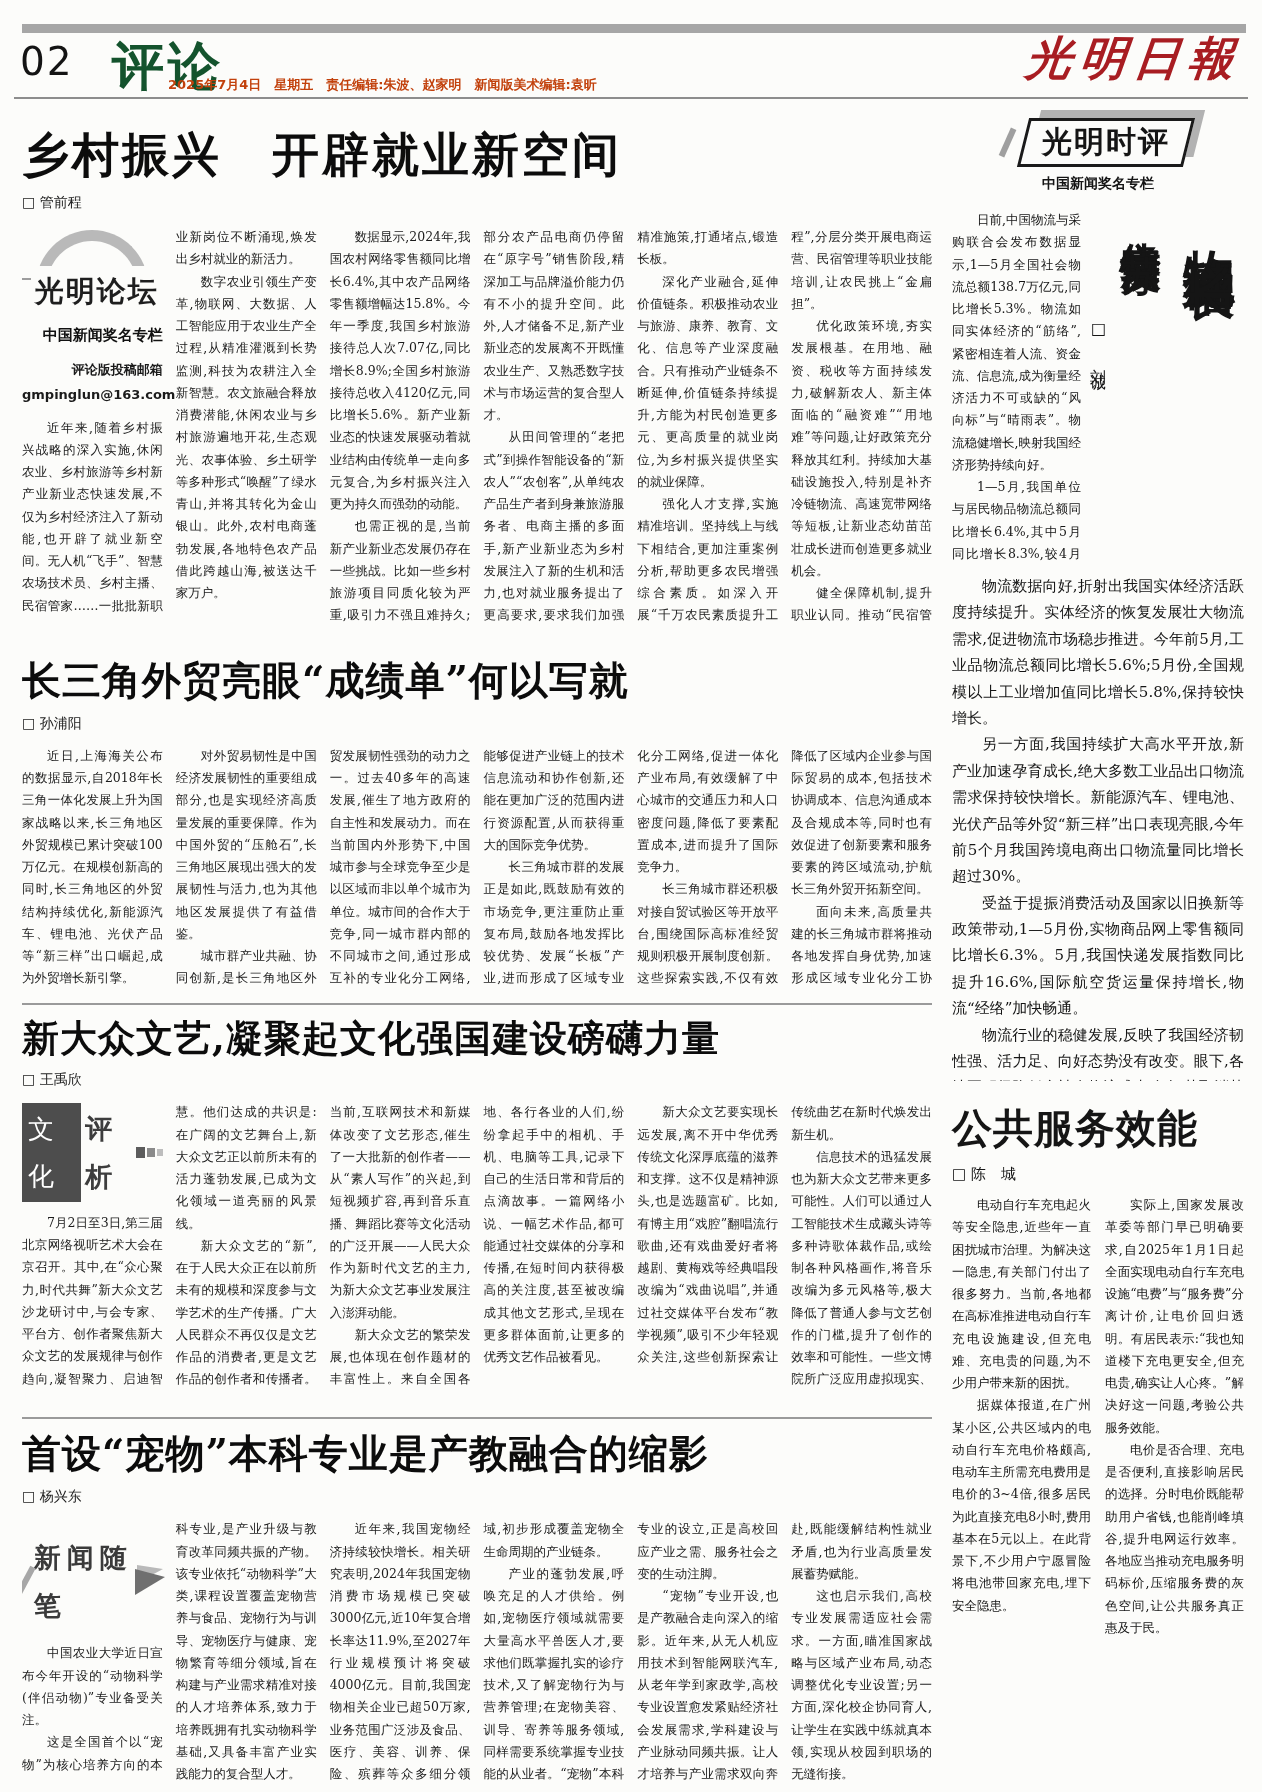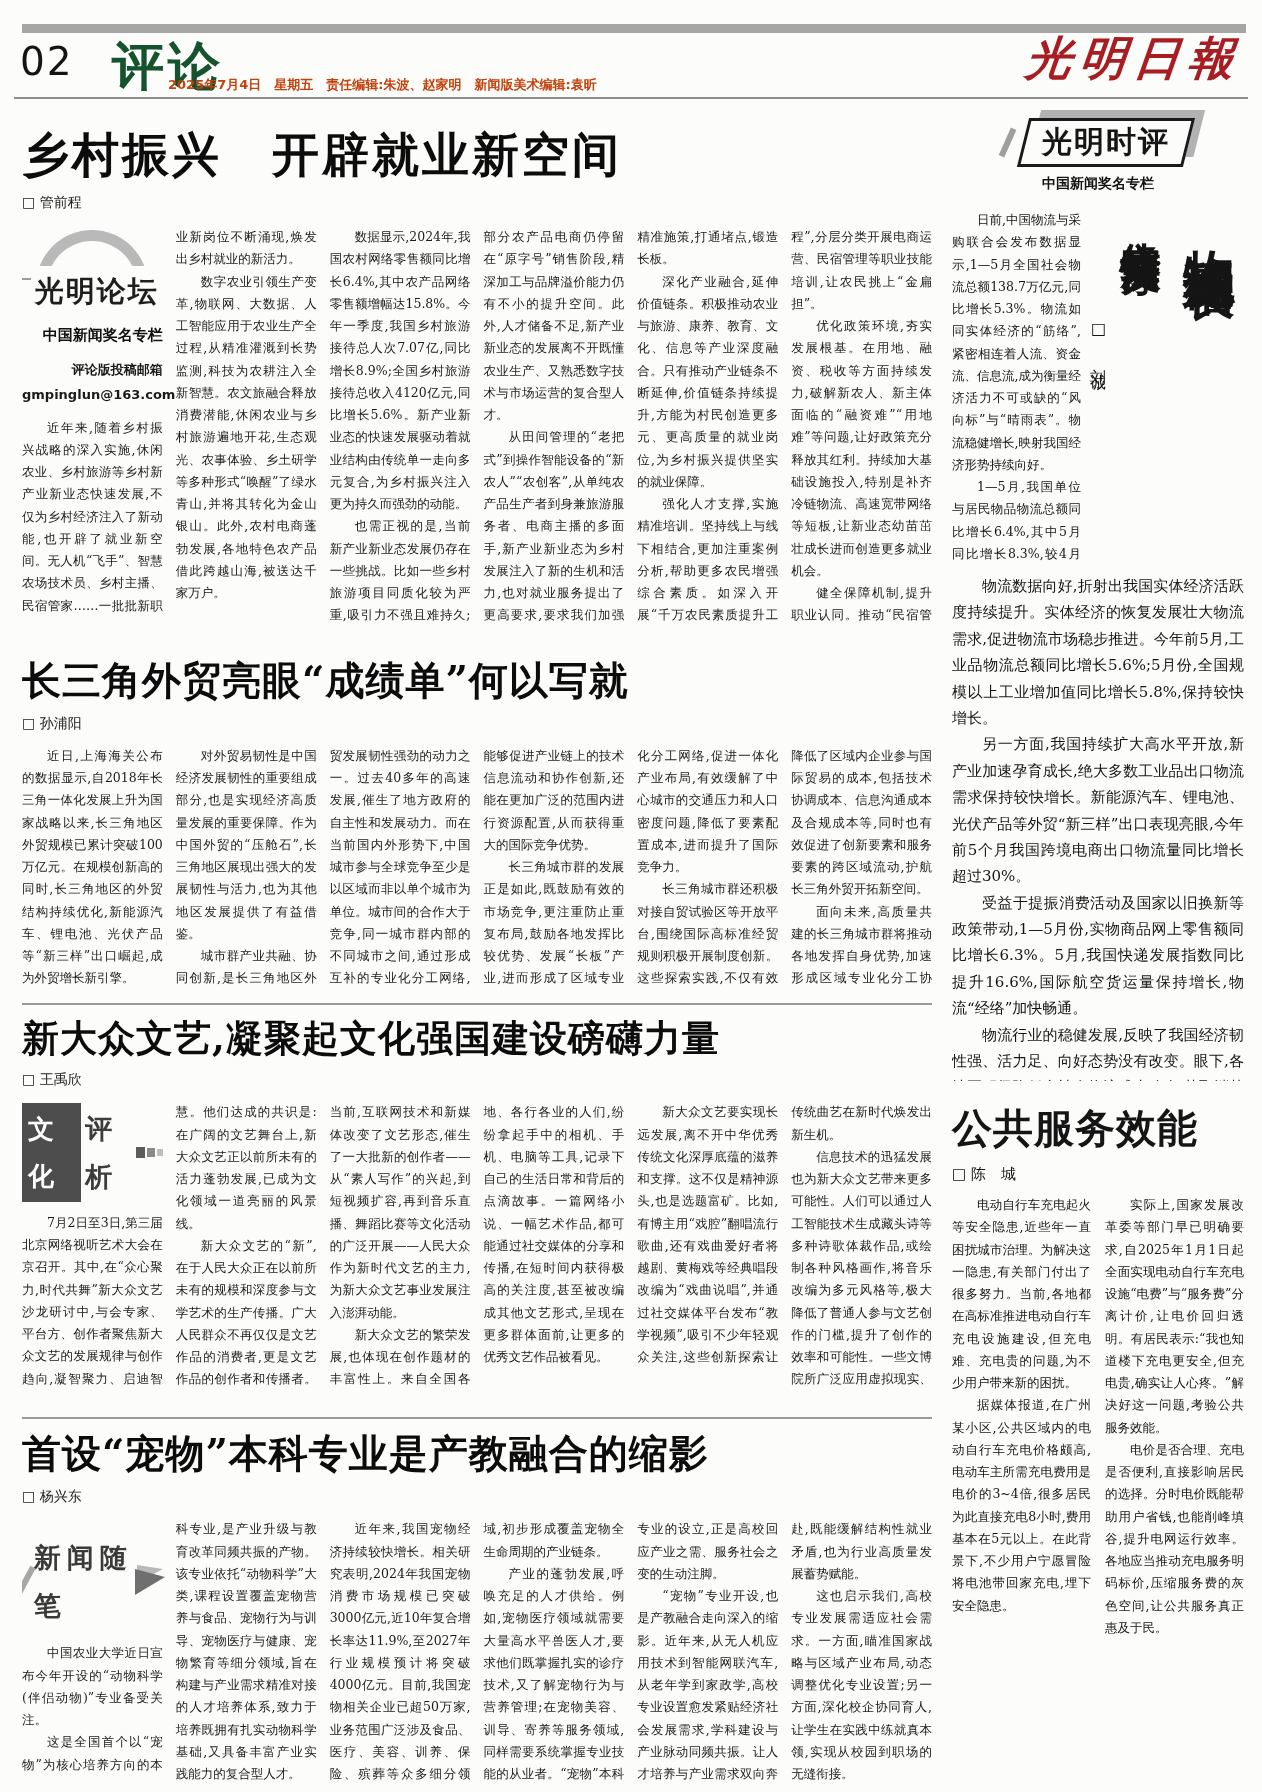--- a/index.html
+++ b/index.html
@@ -35,21 +35,21 @@
   .lt-hline{position:absolute;left:0;right:0;bottom:0;height:2px;background:#9d9d9d;}
   .lt-arc{width:112px;height:56px;border:11px solid #b9b9b9;border-bottom:none;
           border-radius:120px 120px 0 0;margin:0 auto;box-sizing:border-box;}
   .lt-title{position:relative;font-size:29px;font-weight:bold;letter-spacing:2px;color:#1e1e1e;background:#fcfcfa;display:inline-block;padding:0 4px;}
   .lt-sub{font-size:15px;font-weight:bold;margin-top:4px;color:#111;}
   .lt-mail1{font-size:13px;font-weight:bold;margin-top:10px;}
   .lt-mail2{font-size:13px;font-weight:bold;margin-top:2px;}
 
   
   .wh-badge{break-inside:avoid;margin:2px 0 10px;display:flex;align-items:center;}
-  .wh-dark{background:#4d4d4d;color:#fff;font-weight:bold;font-size:26px;padding:3px 6px;letter-spacing:2px;}
+  .wh-dark{background:#4d4d4d;color:#fff;font-weight:normal;font-size:26px;padding:3px 6px;letter-spacing:2px;}
   .wh-light{color:#3d3d3d;font-weight:bold;font-size:27px;margin-left:4px;letter-spacing:2px;}
   .wh-px{display:inline-block;width:9px;height:9px;margin-left:2px;background:#8a8a8a;}
   .wh-px.b{background:#bdbdbd;width:7px;height:7px;}
   .wh-px.c{background:#5c5c5c;width:11px;height:11px;}
 
   
   .nb-badge{break-inside:avoid;margin:16px 0 12px;display:flex;align-items:center;}
   .nb-slash{display:inline-block;width:7px;height:34px;background:#a7a7a7;transform:rotate(28deg);margin-right:6px;}
   .nb-title{font-size:27px;font-weight:bold;color:#3a3a3a;letter-spacing:2px;}
   .nb-plane{width:0;height:0;margin-left:6px;border-left:30px solid #6f6f6f;border-top:8px solid transparent;border-bottom:18px solid transparent;position:relative;}

